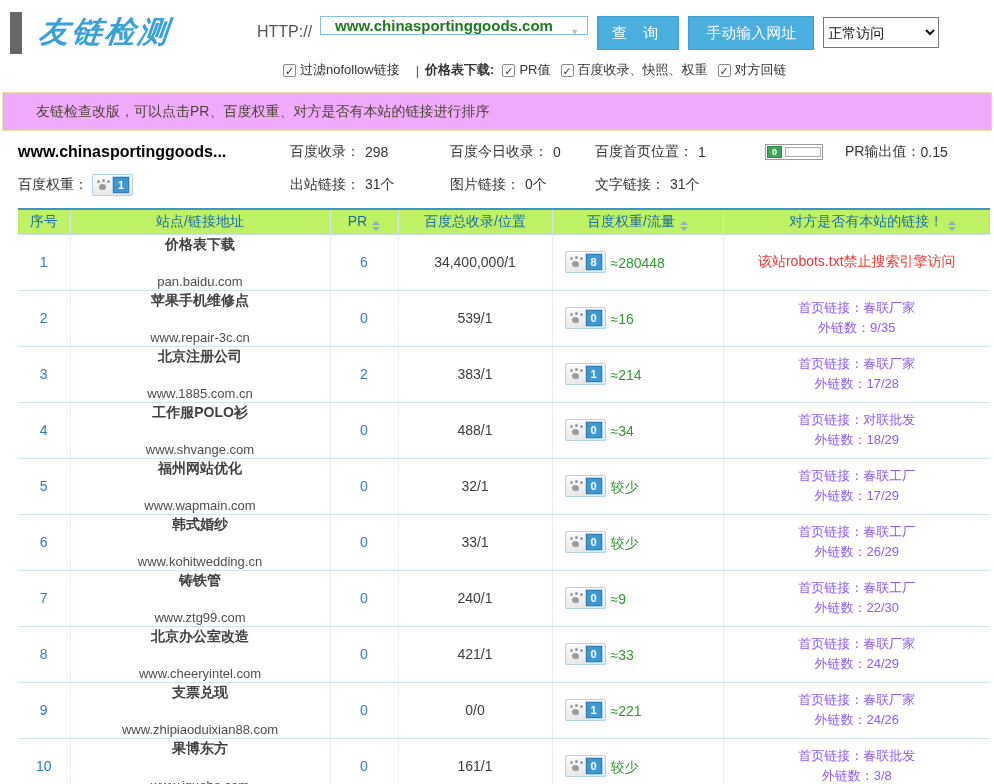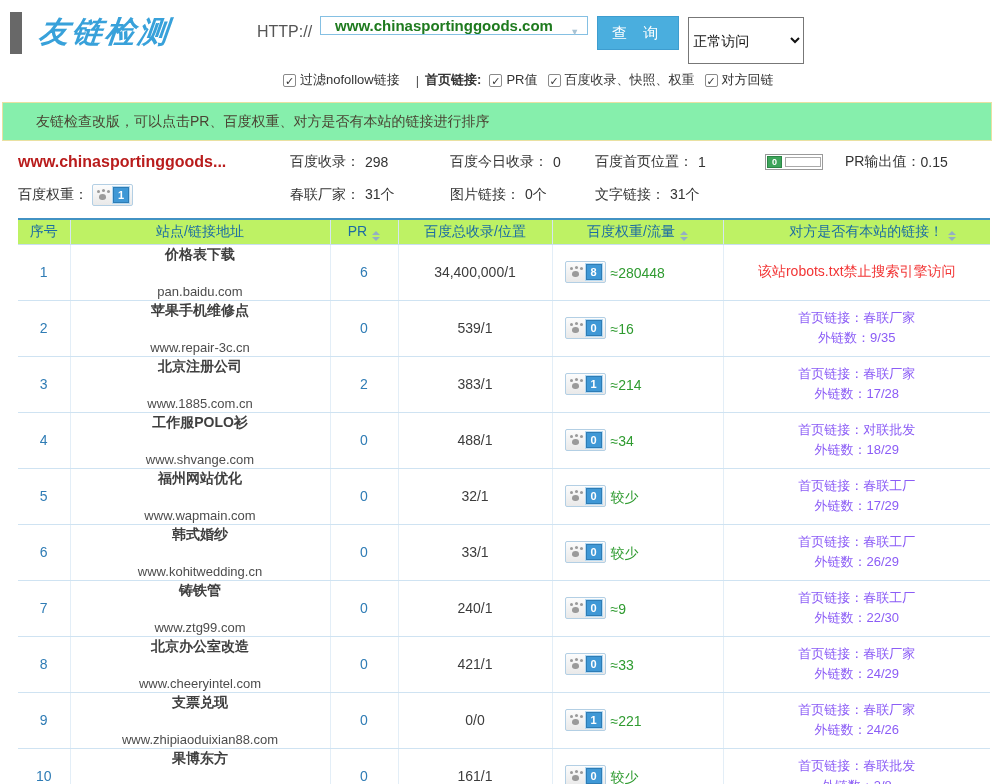--- a/index.html
+++ b/index.html
@@ -29,54 +29,54 @@
   .combo-arrow {
     position:absolute; right:9px; top:11px; font-size:9px; color:#a8c3d4; pointer-events:none;
   }
   .btn {
     height:34px; margin:6px 0 0 9px; padding:0 17px;
     background:#4aaede; border:1px solid #3e9dcf; color:#fff; font-size:15px;
     cursor:pointer; font-family:inherit;
   }
   .btn-query { letter-spacing:6px; padding:0 14px; }
   .access-select {
-    height:47px; width:116px; margin:7px 0 0 9px; border:1px solid #777;
+    height:31px; width:116px; margin:7px 0 0 9px; border:1px solid #777;
     font-size:14px; color:#111; background:#fff; font-family:inherit;
   }
 
   
   .filter-row {
     margin:7px 0 0 283px; display:flex; align-items:center; font-size:13px; color:#333;
   }
   .cb {
     display:inline-block; width:13px; height:13px; margin-right:4px;
     border:1px solid #8a8a8a; border-radius:2px; background:#fff;
     font-size:11px; line-height:12px; text-align:center; color:#333; cursor:pointer;
   }
   .filter-row .sep { margin:0 6px; color:#555; }
   .filter-row .lbl { margin-right:10px; }
   .filter-row .lbl-bold { font-weight:bold; margin-right:8px; }
 
   
   .notice {
     margin:13px 2px 10px 2px; height:39px; line-height:37px;
-    background:#86efac; border:1px solid #e9e1a2;
+    background:#f0abfc; border:1px solid #e9e1a2;
     padding-left:33px; font-size:14px; color:#4a4433;
   }
 
   
   .summary { margin:11px 0 0 18px; display:flex; font-size:14px; }
   .summary .col { display:flex; flex-direction:column; }
   .summary .line { height:20px; display:flex; align-items:center; }
   .summary .line + .line { margin-top:13px; }
   .col-1 { width:272px; }
   .col-2 { width:160px; }
   .col-3 { width:145px; }
   .col-4 { width:170px; }
-  .site-link { color:#b91c1c; font-weight:bold; font-size:16px; cursor:pointer; text-decoration:none; }
+  .site-link { color:#000000; font-weight:bold; font-size:16px; cursor:pointer; text-decoration:none; }
   .stat-val { margin-left:5px; }
 
   
   .badge {
     display:inline-flex; align-items:center; gap:3px; height:22px;
     border:1px solid #b3cfe4; background:linear-gradient(#fcfcfc,#e9e9e9);
     padding:2px 3px; border-radius:2px; margin-left:4px;
   }
   .paw { position:relative; width:14px; height:12px; }
   .paw::before {
@@ -148,30 +148,31 @@
   <div class="logo">
     <span class="logo-bar"></span>
     <span class="logo-text">友链检测</span>
   </div>
   <span class="http-label">HTTP://</span>
   <span class="url-combo">
     <input class="url-input" type="text" value="www.chinasportinggoods.com" style="">
     <span class="combo-arrow">▼</span>
   </span>
   <button class="btn btn-query">查 询</button>
+  <button class="btn">手动输入网址</button>
   <select class="access-select">
     <option>正常访问</option>
   </select>
 </div>
 
 <div class="filter-row">
   <span class="cb">✓</span>
   <span class="lbl">过滤nofollow链接</span>
   <span class="sep">|</span>
-  <span class="lbl-bold">首页链接:</span>
+  <span class="lbl-bold">价格表下载:</span>
   <span class="cb">✓</span>
   <span class="lbl">PR值</span>
   <span class="cb">✓</span>
   <span class="lbl">百度收录、快照、权重</span>
   <span class="cb">✓</span>
   <span class="lbl">对方回链</span>
 </div>
 
 <div class="notice">友链检查改版，可以点击PR、百度权重、对方是否有本站的链接进行排序</div>
 
@@ -187,21 +188,21 @@
         <span class="wnum">1</span>
       </span>
     </div>
   </div>
   <div class="col col-2">
     <div class="line">
       <span>百度收录：</span>
       <span class="stat-val">298</span>
     </div>
     <div class="line">
-      <span>春联厂家：</span>
+      <span>出站链接：</span>
       <span class="stat-val">31个</span>
     </div>
   </div>
   <div class="col col-3">
     <div class="line">
       <span>百度今日收录：</span>
       <span class="stat-val">0</span>
     </div>
     <div class="line">
       <span>图片链接：</span>

